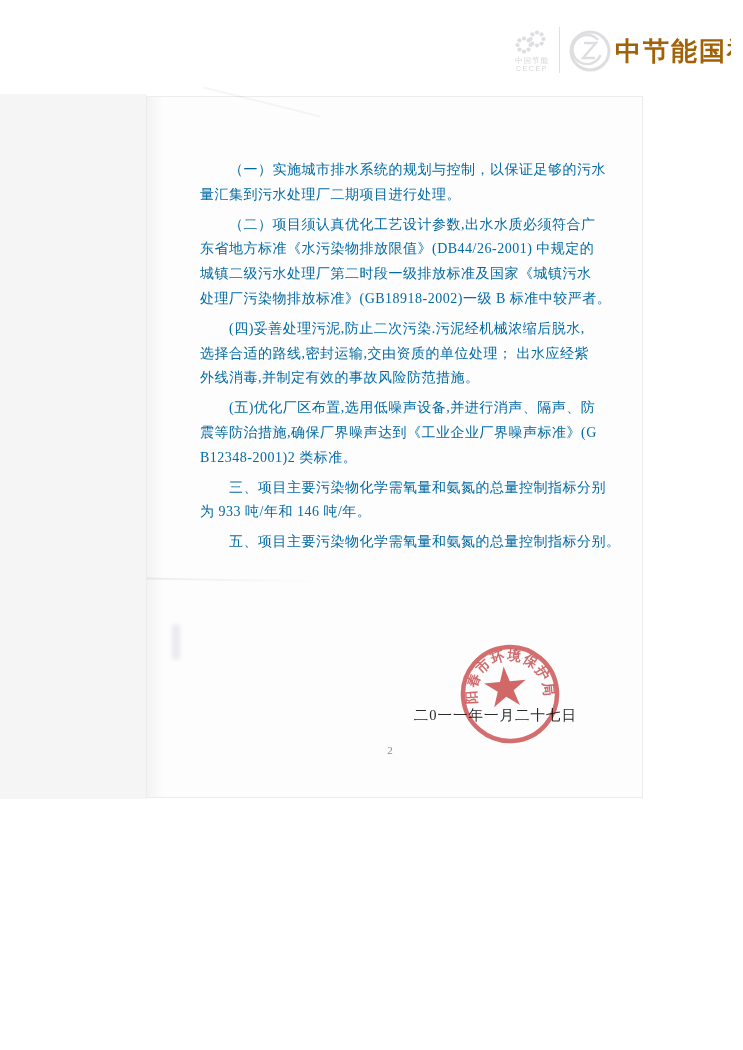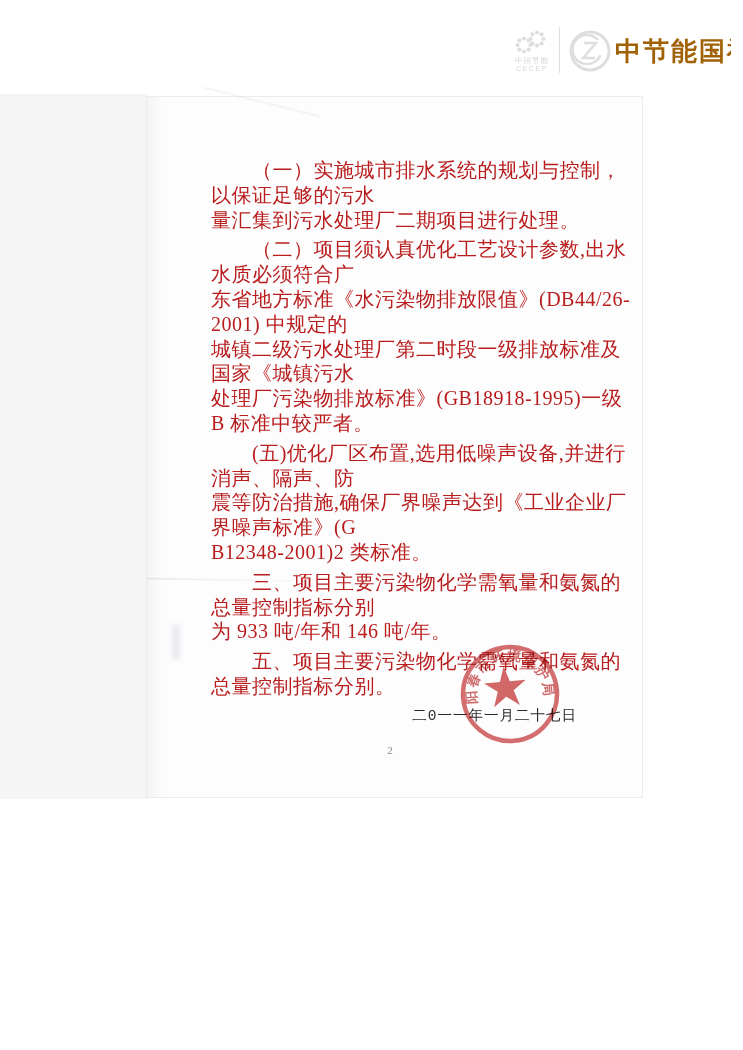--- a/index.html
+++ b/index.html
@@ -30,28 +30,28 @@
   .paper-left-shade{position:absolute;left:0;top:0;width:16px;height:100%;
     background:linear-gradient(to right,rgba(60,60,70,0.05),rgba(60,60,70,0));}
   .crease-h{position:absolute;left:0;top:482px;width:175px;height:2px;
     background:linear-gradient(to right,rgba(40,40,50,0.08),rgba(40,40,50,0));transform:rotate(1deg);}
   .crease-d{position:absolute;left:55px;top:4px;width:120px;height:1.5px;
     background:rgba(40,40,50,0.045);transform:rotate(14deg);}
   .bleed-smudge{position:absolute;left:25px;top:528px;width:8px;height:34px;
     background:rgba(110,110,140,0.13);filter:blur(2px);}
   
   .body-text{
-    position:absolute;left:211px;top:158px;width:430px;
-    font-size:20px;line-height:24.8px;letter-spacing:0.5px;color:#b91c1c;
+    position:absolute;left:200px;top:158px;width:430px;
+    font-size:14px;line-height:24.8px;letter-spacing:0.5px;color:#0369a1;
   }
   .body-text p{margin:0 0 5px 0;white-space:pre-line;text-indent:0;}
   .date-line{
     position:absolute;left:205px;top:706px;width:410px;
     text-align:right;padding-right:38px;box-sizing:border-box;
-    font-size:14.5px;letter-spacing:1px;color:#2a2a2a;white-space:nowrap;font-family:Liberation Mono, monospace;
+    font-size:14.5px;letter-spacing:1px;color:#2a2a2a;white-space:nowrap;
   }
   .page-number{
     position:absolute;left:378px;top:744px;width:24px;text-align:center;
     font-size:11px;color:#8a8a8a;
   }
   
   .seal{position:absolute;left:450px;top:634px;mix-blend-mode:multiply;opacity:0.88;transform:rotate(-5deg);}
 </style>
 </head>
 <body>
@@ -100,21 +100,24 @@
     <div class="crease-d"></div>
     <div class="bleed-smudge"></div>
   </div>
 
   <div class="body-text">
     <p>　　（一）实施城市排水系统的规划与控制，以保证足够的污水
 量汇集到污水处理厂二期项目进行处理。</p>
     <p>　　（二）项目须认真优化工艺设计参数,出水水质必须符合广
 东省地方标准《水污染物排放限值》(DB44/26-2001) 中规定的
 城镇二级污水处理厂第二时段一级排放标准及国家《城镇污水
-处理厂污染物排放标准》(GB18918-1995)一级 B 标准中较严者。</p>
+处理厂污染物排放标准》(GB18918-2002)一级 B 标准中较严者。</p>
+    <p>　　(四)妥善处理污泥,防止二次污染.污泥经机械浓缩后脱水,
+选择合适的路线,密封运输,交由资质的单位处理； 出水应经紫
+外线消毒,并制定有效的事故风险防范措施。</p>
     <p>　　(五)优化厂区布置,选用低噪声设备,并进行消声、隔声、防
 震等防治措施,确保厂界噪声达到《工业企业厂界噪声标准》(G
 B12348-2001)2 类标准。</p>
     <p>　　三、项目主要污染物化学需氧量和氨氮的总量控制指标分别
 为 933 吨/年和 146 吨/年。</p>
     <p>　　五、项目主要污染物化学需氧量和氨氮的总量控制指标分别。</p>
   </div>
 
   <div class="date-line">二0一一年一月二十七日</div>
 

